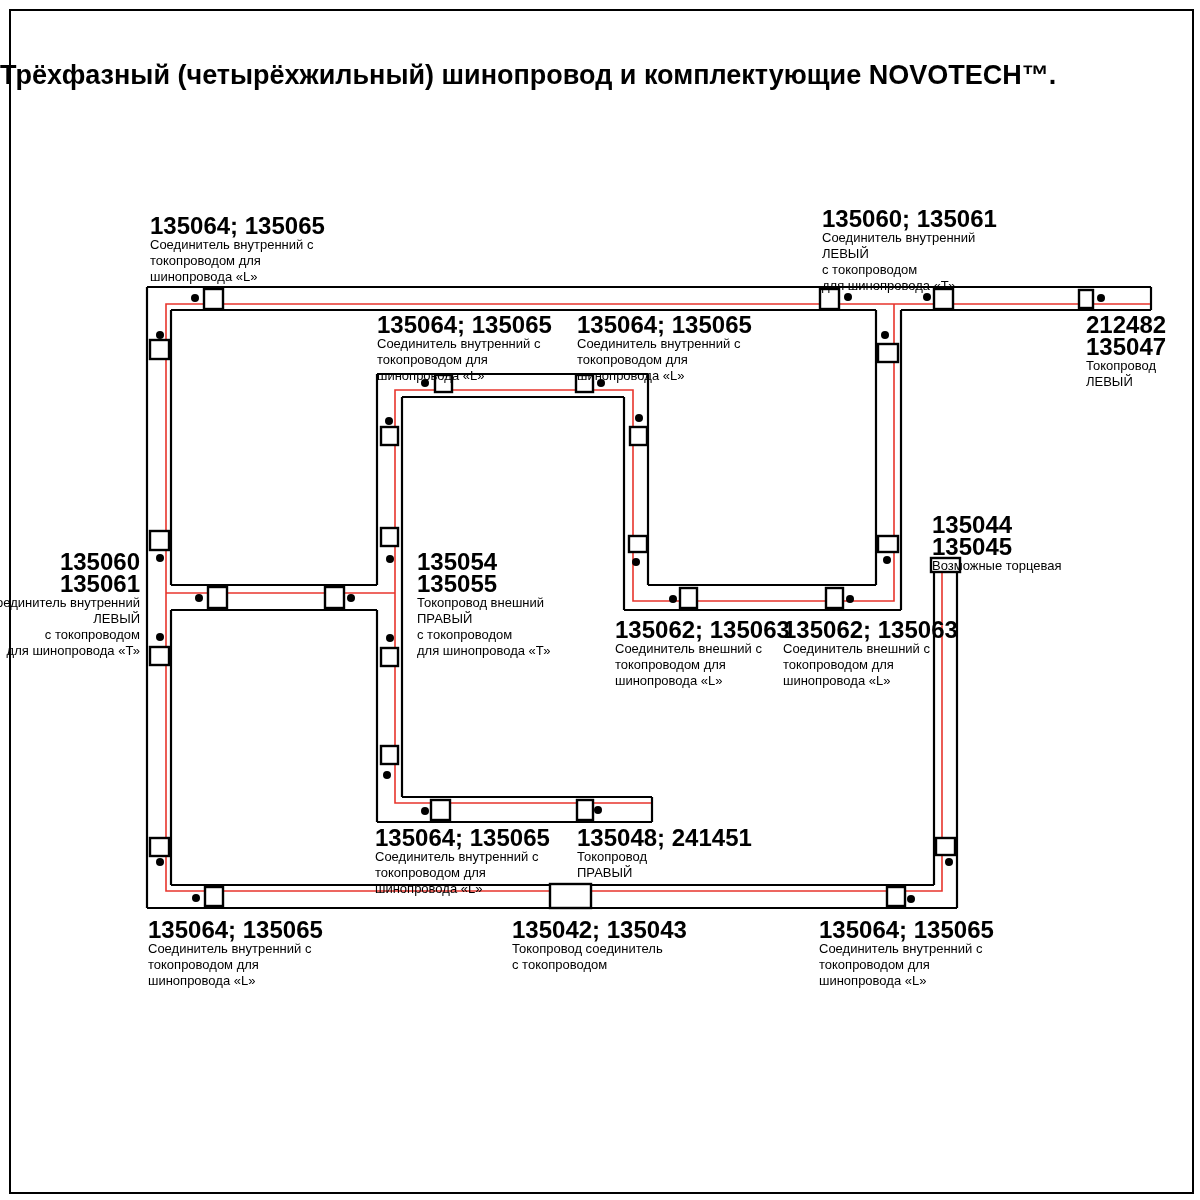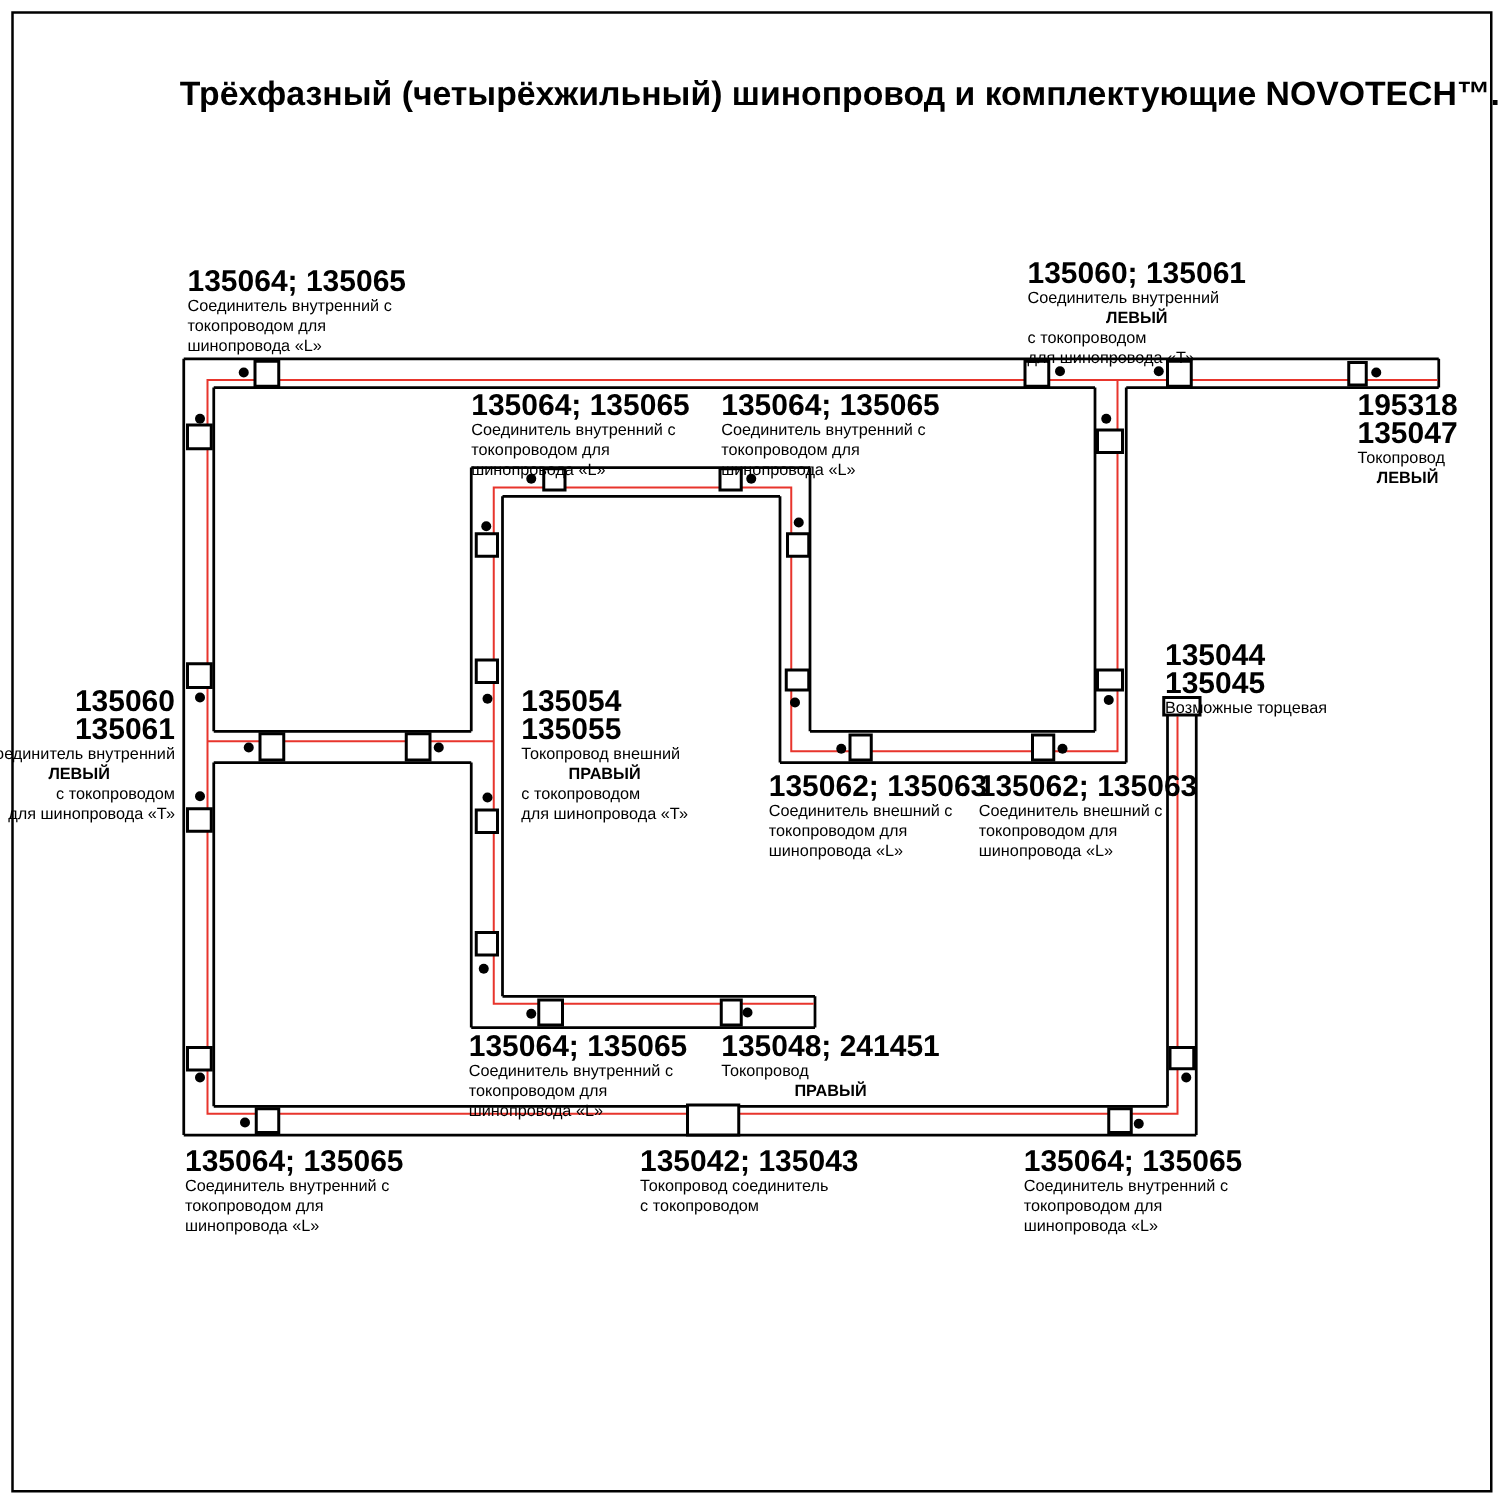--- a/index.html
+++ b/index.html
@@ -1,26 +1,26 @@
 <!DOCTYPE html>
 <html><head>
 <meta charset="utf-8">
 <style>
   html,body{margin:0;padding:0;background:#fff;}
   .page{position:relative;width:1200px;height:1200px;background:#fff;overflow:hidden;
         font-family:"Liberation Sans",sans-serif;color:#000;}
   .frame{position:absolute;left:9px;top:9px;width:1181px;height:1181px;
          border:2px solid #000;}
-  .title{position:absolute;left:0;top:57px;width:1200px;text-align:right;
+  .title{position:absolute;left:0;top:57px;width:1200px;text-align:left;
          font-weight:bold;font-size:27px;line-height:36px;}
   svg.diagram{position:absolute;left:0;top:0;}
   .lbl{position:absolute;}
   .lbl .code{font-weight:bold;font-size:24px;line-height:22px;white-space:nowrap;}
   .lbl .desc{font-size:13px;line-height:16px;white-space:nowrap;}
-  .lbl .desc.b{font-weight:bold;text-align:center;}
+  .lbl .desc.b{font-weight:normal;}
   .lbl.right{text-align:right;}
 </style>
 </head>
 <body>
 
 <div class="page">
   <div class="frame"></div>
 
   <div class="title">
     <div>Трёхфазный (четырёхжильный) шинопровод и комплектующие NOVOTECH™.</div>
@@ -151,21 +151,21 @@
 
   <div class="lbl" style="left:822px;top:208px">
     <div class="code">135060; 135061</div>
     <div class="desc">Соединитель внутренний</div>
     <div class="desc b">ЛЕВЫЙ</div>
     <div class="desc">с токопроводом</div>
     <div class="desc">для шинопровода «Т»</div>
   </div>
 
   <div class="lbl" style="left:1086px;top:314px">
-    <div class="code">195318</div>
+    <div class="code">212482</div>
     <div class="code">135047</div>
     <div class="desc">Токопровод</div>
     <div class="desc b">ЛЕВЫЙ</div>
   </div>
 
   <div class="lbl right" style="right:1060px;top:551px">
     <div class="code">135060</div>
     <div class="code">135061</div>
     <div class="desc">Соединитель внутренний</div>
     <div class="desc b">ЛЕВЫЙ</div>

